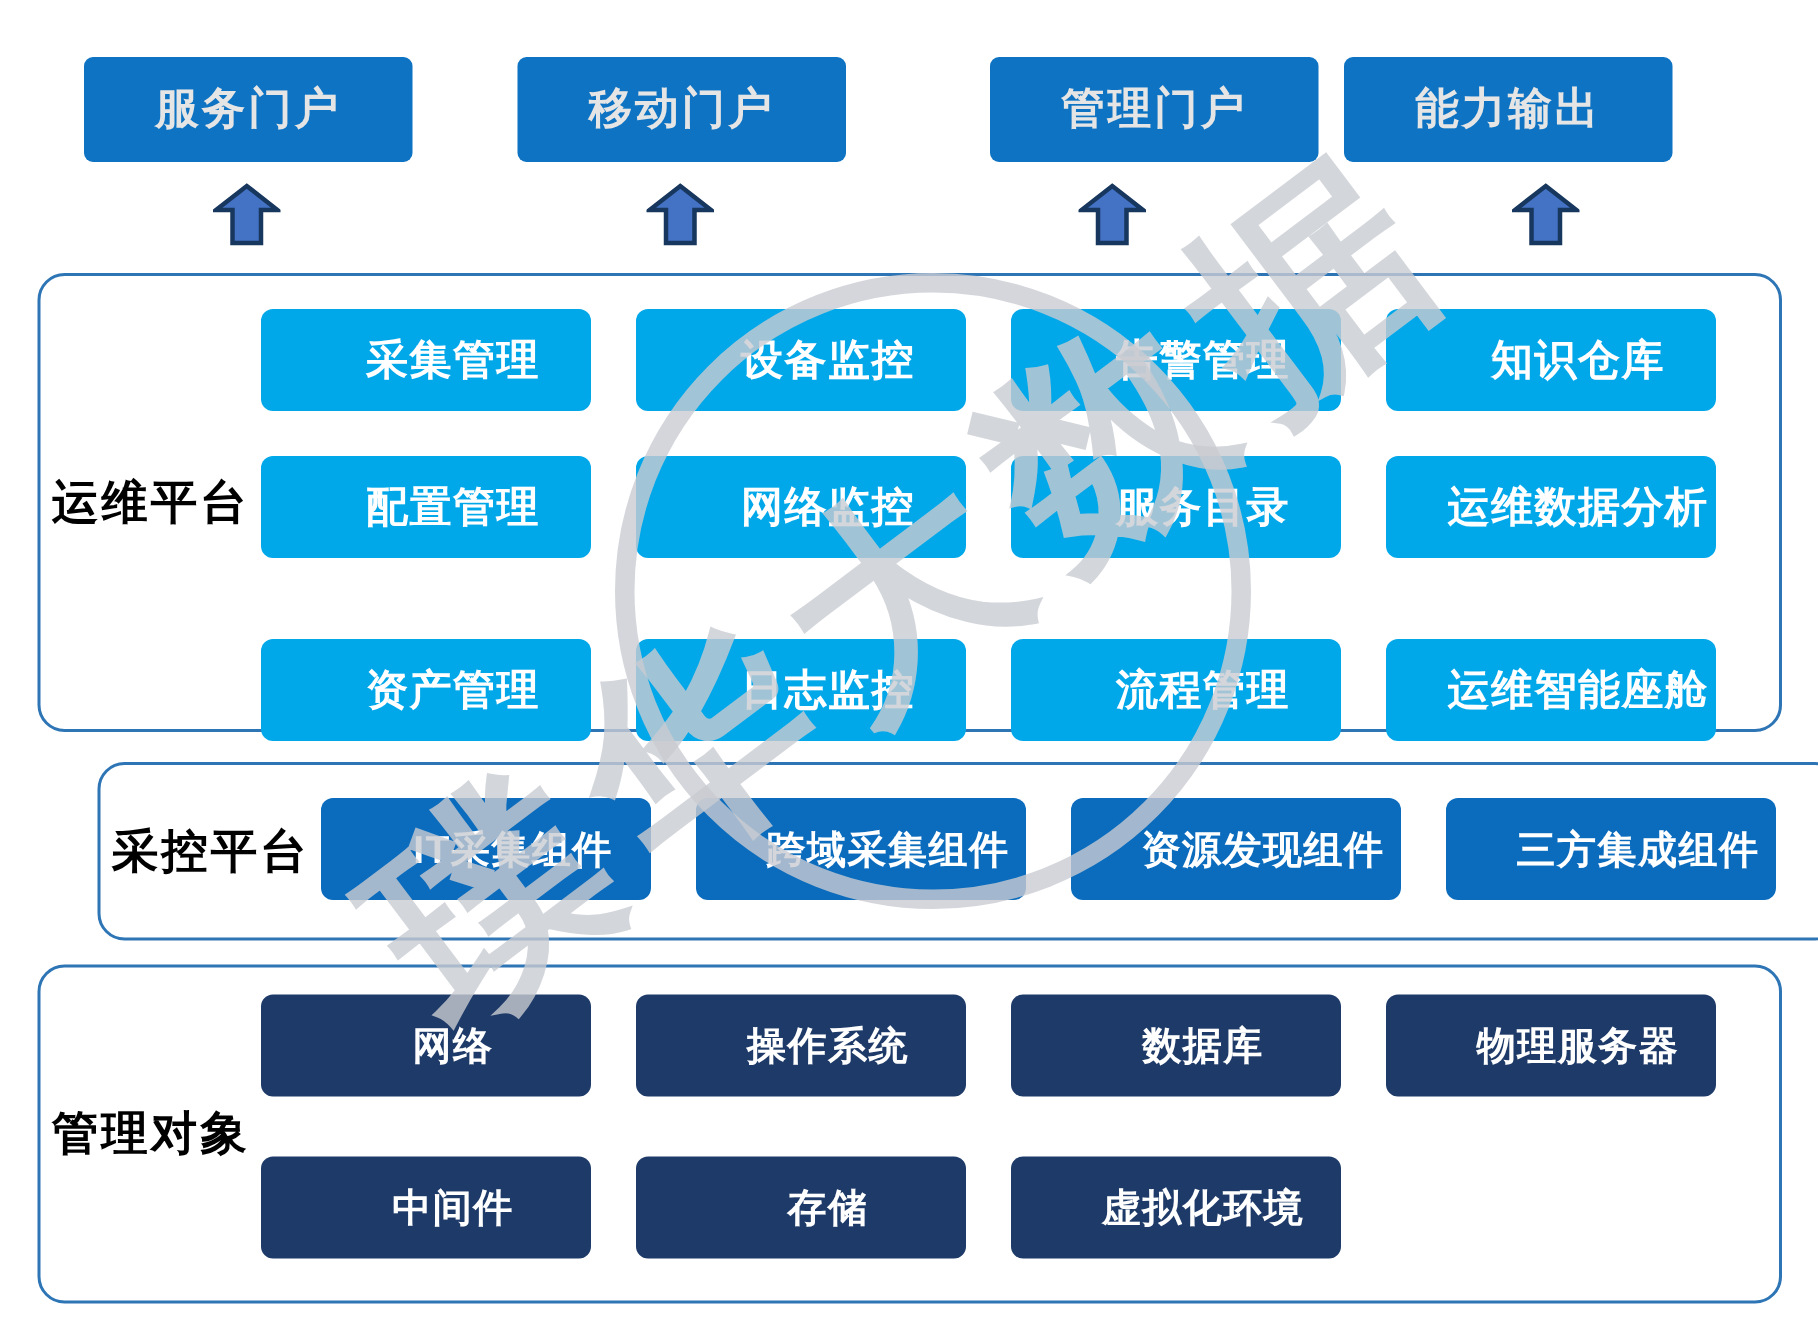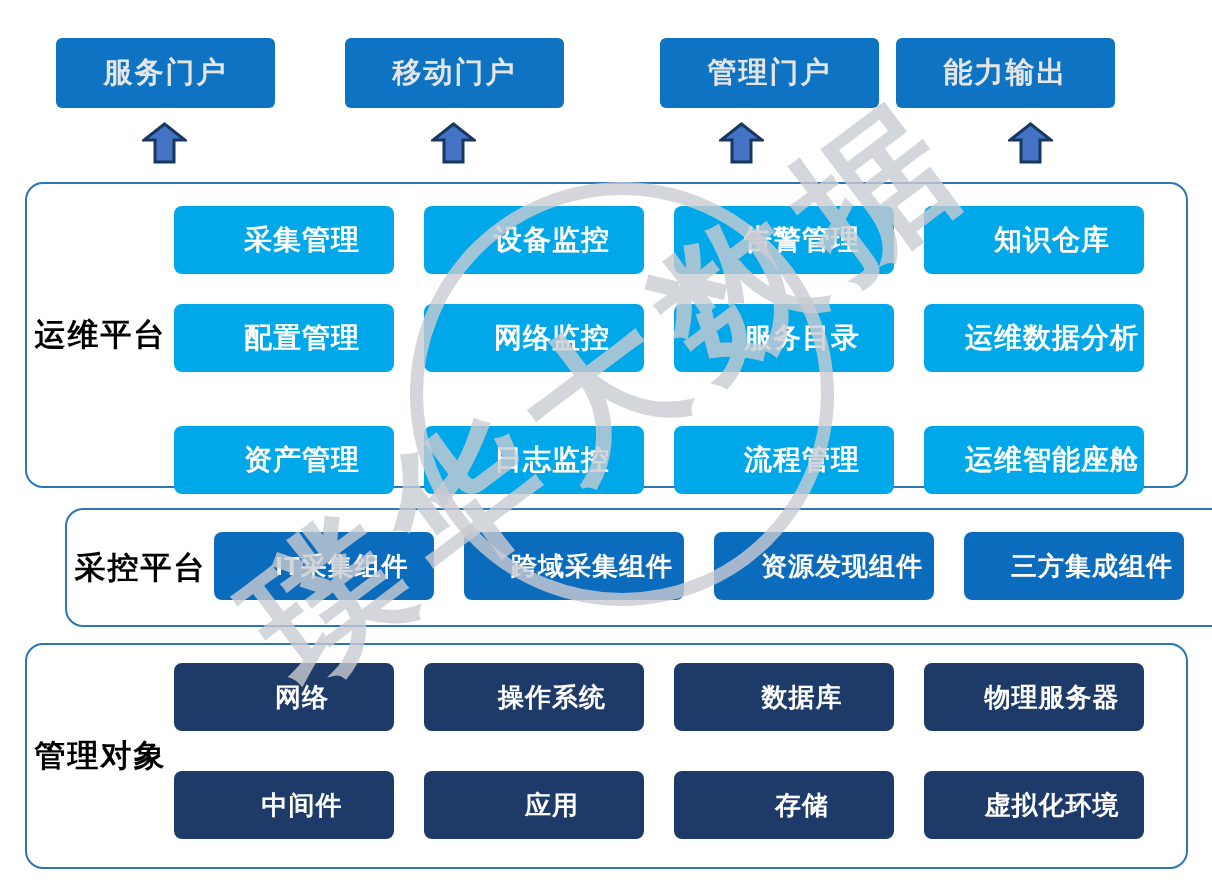--- a/index.html
+++ b/index.html
@@ -153,21 +153,20 @@
       <span>对象</span>
     </div>
     <div class="row r0">
       <div class="cell navy">网络</div>
       <div class="cell navy">操作系统</div>
       <div class="cell navy">数据库</div>
       <div class="cell navy">物理服务器</div>
     </div>
     <div class="row r1">
       <div class="cell navy">中间件</div>
-      <div class="cell navy">应用</div>
       <div class="cell navy">存储</div>
       <div class="cell navy">虚拟化环境</div>
     </div>
   </div>
 
   <div class="watermark">
     <div class="wm-ring"></div>
     <div class="wm-text">璞华大数据</div>
   </div>
 

